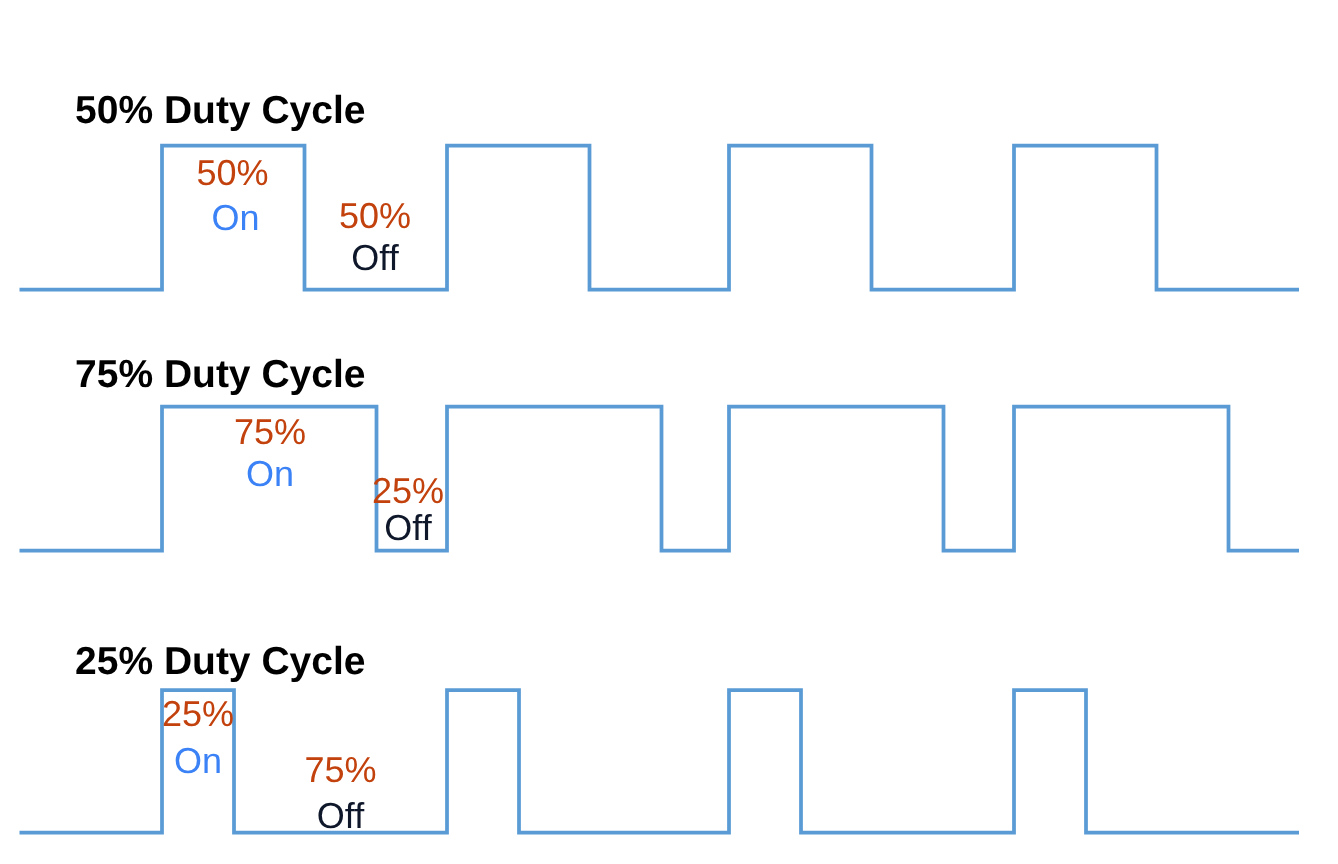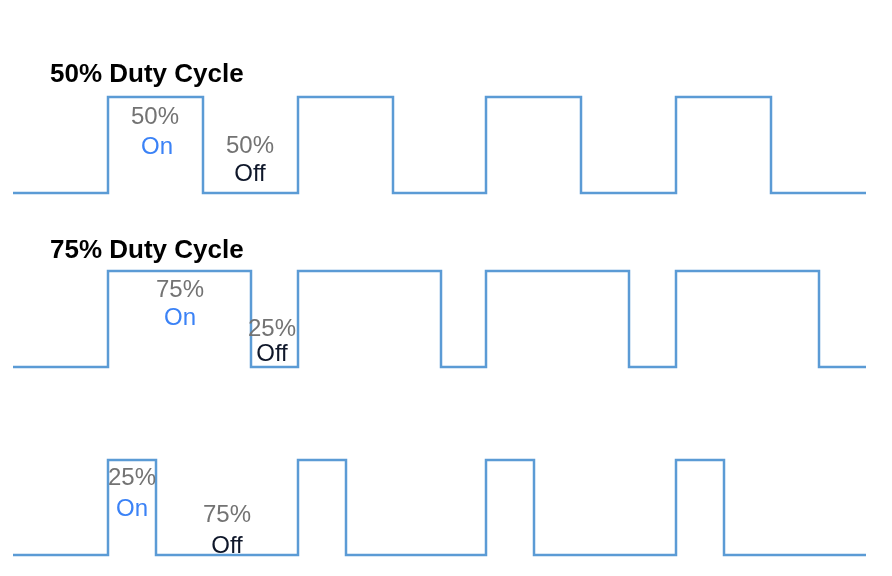--- a/index.html
+++ b/index.html
@@ -42,21 +42,21 @@
     line-height: 1;
     white-space: nowrap;
   }
   .lbl {
     position: absolute;
     font-size: 24px;
     line-height: 1;
     white-space: nowrap;
   }
   .ctr { transform: translate(-50%, -50%); }
-  .lbl-blue  { color: #737373; }
+  .lbl-blue  { color: #c2410c; }
   .lbl-green { color: #3b82f6; }
   .lbl-red   { color: #0f172a; }
 </style>
 </head>
 <body>
 
 <div class="canvas">
 
   <section class="panel p0">
     <svg class="wave-svg" viewBox="0 0 892 196">
@@ -77,19 +77,20 @@
     <span class="lbl lbl-blue ctr" style="left: 180px; top: 99px;">75%</span>
     <span class="lbl lbl-green ctr" style="left: 180px; top: 127px;">On</span>
     <span class="lbl lbl-blue ctr" style="left: 272px; top: 138px;">25%</span>
     <span class="lbl lbl-red ctr" style="left: 272px; top: 163px;">Off</span>
   </section>
 
   <section class="panel p2">
     <svg class="wave-svg" viewBox="0 0 892 196">
         <path d="M 13 175 L 108 175 L 108 80 L 156 80 L 156 175 L 298 175 L 298 80 L 346 80 L 346 175 L 486 175 L 486 80 L 534 80 L 534 175 L 676 175 L 676 80 L 724 80 L 724 175 L 866 175" fill="none" stroke="#5B9BD5" stroke-width="2.5" stroke-linejoin="miter"></path>
       </svg>
+    <h2 class="panel-title" style="left: 50px; top: 47px;">25% Duty Cycle</h2>
     <span class="lbl lbl-blue ctr" style="left: 132px; top: 97px;">25%</span>
     <span class="lbl lbl-green ctr" style="left: 132px; top: 128px;">On</span>
     <span class="lbl lbl-blue ctr" style="left: 227px; top: 134px;">75%</span>
     <span class="lbl lbl-red ctr" style="left: 227px; top: 165px;">Off</span>
   </section>
 
 </div>
 
 </body></html>

